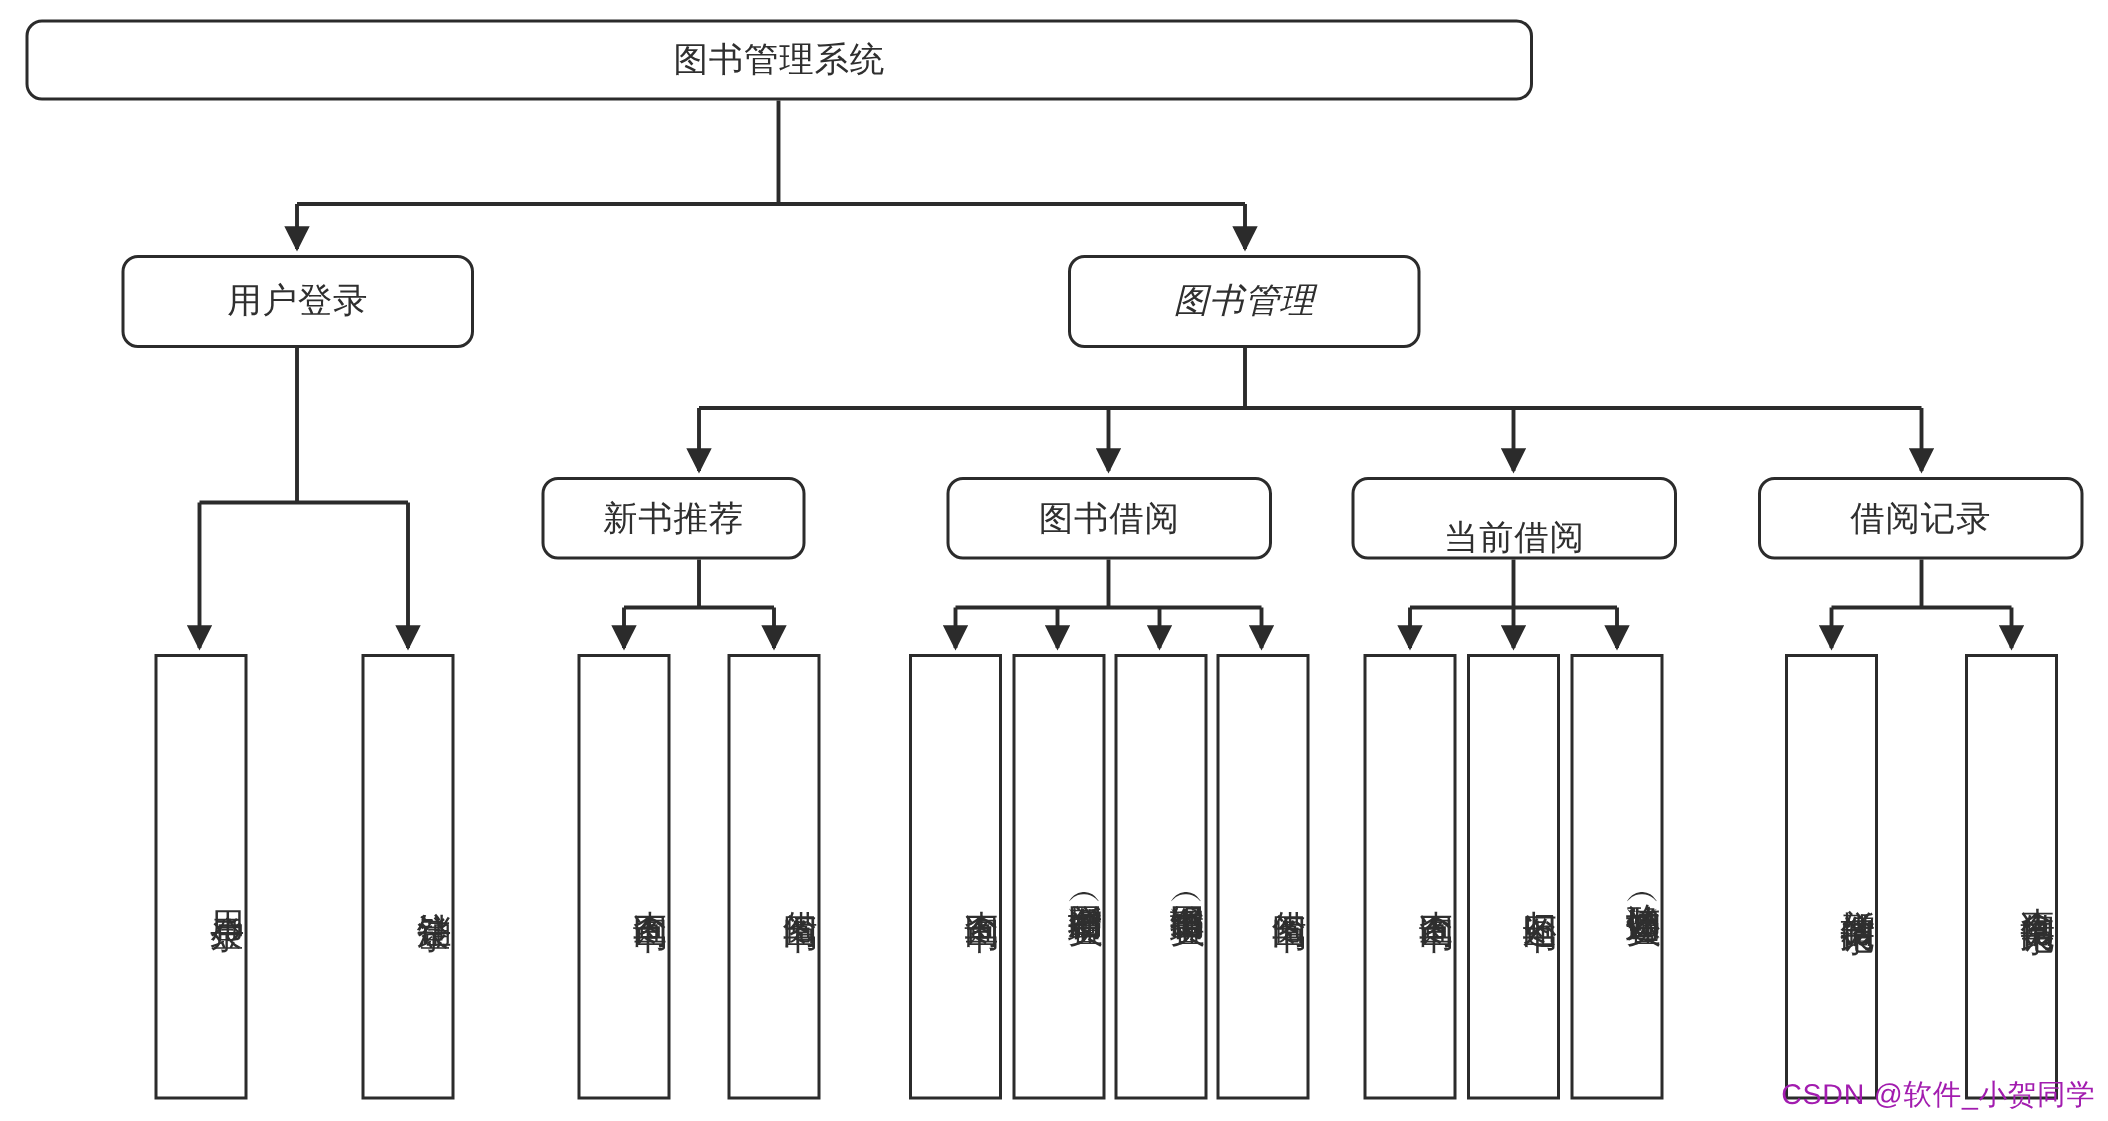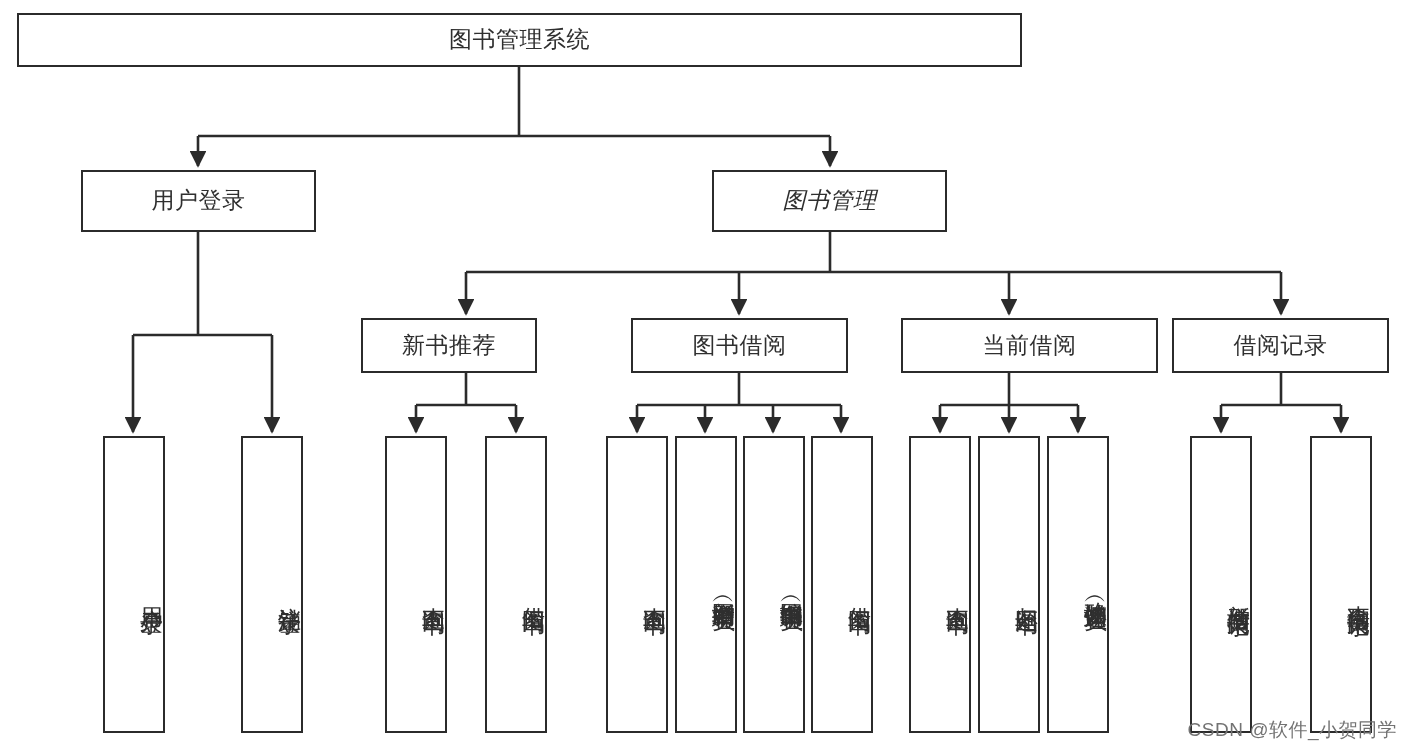--- a/index.html
+++ b/index.html
@@ -35,20 +35,21 @@
     align-items: center;
     justify-content: center;
     color: #2f2f2f;
     z-index: 2;
   }
   .node-h {
     font-size: 23px;
     line-height: 1.1;
     letter-spacing: 0.5px;
     white-space: nowrap;
+    border-radius: 11px;
   }
   .node-v {
     writing-mode: vertical-rl;
     text-orientation: upright;
     font-size: 23px;
     letter-spacing: 2px;
     line-height: 1.0;
     align-items: flex-start;
     justify-content: center;
     padding-top: 16px;
@@ -59,21 +60,21 @@
     letter-spacing: 1px;
   }
   .node-label {
     display: block;
   }
   .watermark {
     position: absolute;
     right: 8px;
     bottom: 4px;
     font-size: 19px;
-    color: #737373;
+    color: #a21caf;
     z-index: 5;
     white-space: nowrap;
     letter-spacing: 0.5px;
   }
 </style>
 </head>
 <body>
 
 <div id="diagram-root">
 
@@ -143,21 +144,21 @@
   </div>
 
   <div class="node node-h" style="left:361px; top:318px; width:176px; height:55px;">
     <span class="node-label">新书推荐</span>
   </div>
 
   <div class="node node-h" style="left:631px; top:318px; width:217px; height:55px;">
     <span class="node-label">图书借阅</span>
   </div>
 
-  <div class="node node-h" style="left:901px; top:318px; width:257px; height:55px;">
+  <div class="node node-h" style="left:901px; top:318px; width:217px; height:55px;align-items:flex-end;">
     <span class="node-label">当前借阅</span>
   </div>
 
   <div class="node node-h" style="left:1172px; top:318px; width:217px; height:55px;font-family:Liberation Serif, serif;">
     <span class="node-label">借阅记录</span>
   </div>
 
   <div class="node node-v" style="left:103px; top:436px; width:62px; height:297px;">
     <span class="node-label">用户登录</span>
   </div>

